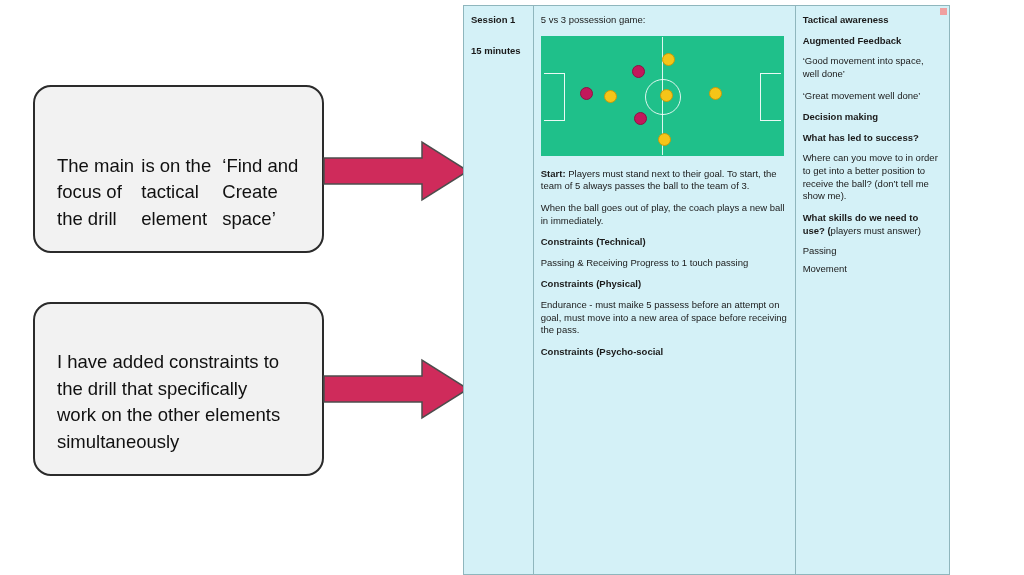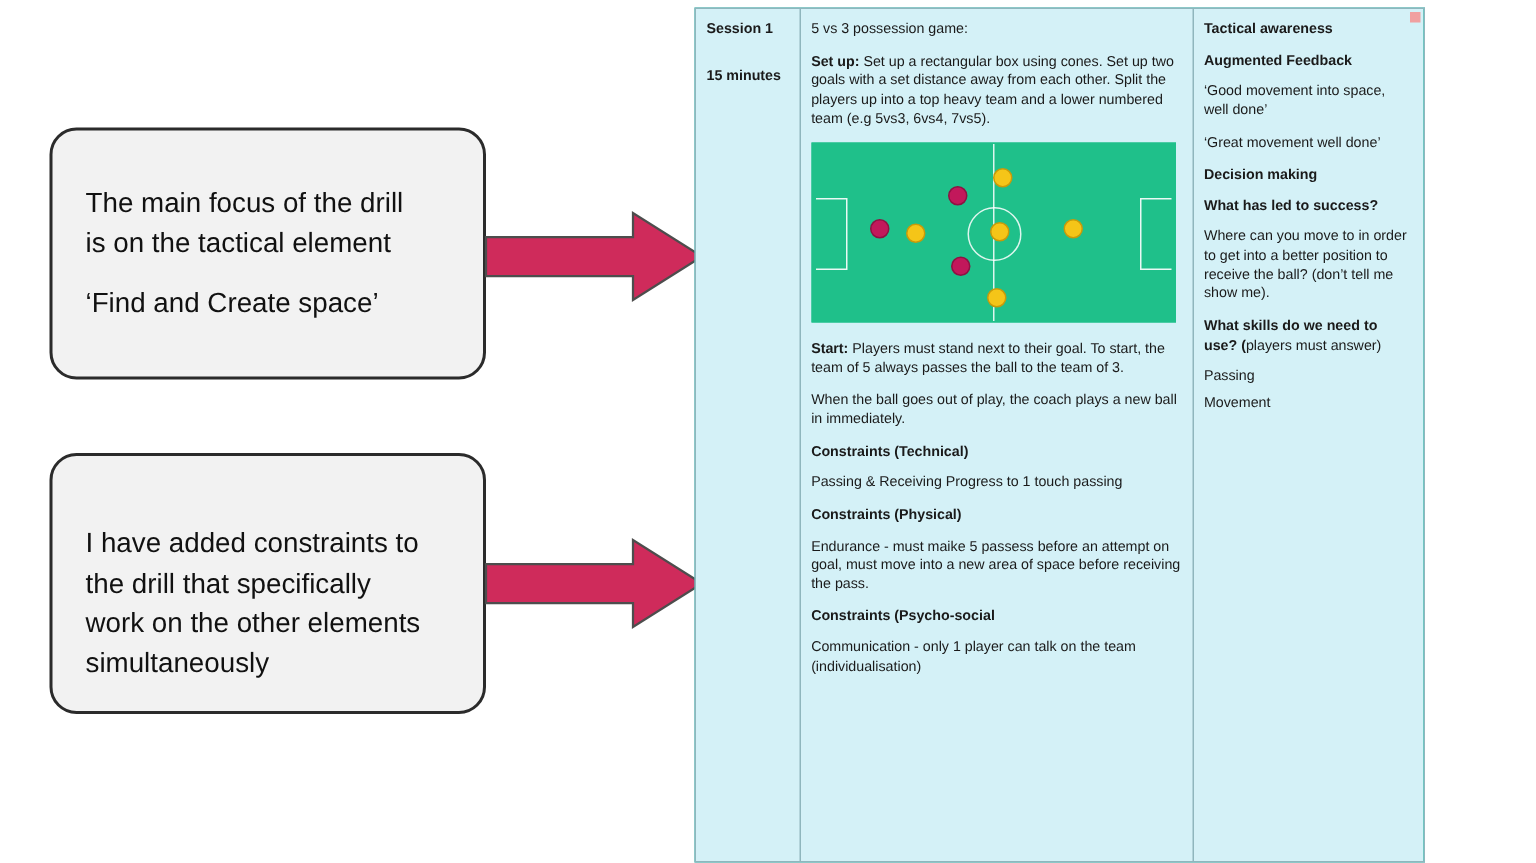--- a/index.html
+++ b/index.html
@@ -26,22 +26,23 @@
     color: #111;
     font-size: 18.5px;
     line-height: 1.45;
   }
   #callout-1 {
     left: 33px;
     top: 85px;
     width: 291px;
     height: 168px;
     display: flex;
-    flex-direction: column;
+    flex-direction: row;
     justify-content: center;
+    align-items: flex-end;
   }
   #callout-1 .line-gap { height: 14px; }
   #callout-2 {
     left: 33px;
     top: 302px;
     width: 291px;
     height: 174px;
     display: flex;
     flex-direction: column;
     justify-content: flex-end;
@@ -197,21 +198,20 @@
 <div id="plan-table">
 
   <div class="col" id="col-session">
     <div class="sess-label">Session 1</div>
     <div class="sess-label">15 minutes</div>
   </div>
 
   <div class="col" id="col-main">
     <p class="p">5 vs 3 possession game:</p>
 
-    <p class="p"><span class="b">Set up:</span><span> Set up a rectangular box using cones. Set up two goals with a set distance away from each other. Split the players up into a top heavy team and a lower numbered team (e.g 5vs3, 6vs4, 7vs5).</span></p>
 
     <div id="pitch">
       <div class="halfway"></div>
       <div class="centre-circle"></div>
       <div class="goal-box left"></div>
       <div class="goal-box right"></div>
       <div id="pitch-players">
           <div class="player red" style="left: 90px; top: 28px;"></div>
           <div class="player yellow" style="left: 120px; top: 16px;"></div>
           <div class="player red" style="left: 38px; top: 50px;"></div>
@@ -227,21 +227,20 @@
 
     <p class="p">When the ball goes out of play, the coach plays a new ball in immediately.</p>
 
     <p class="hd">Constraints (Technical)</p>
     <p class="p">Passing &amp; Receiving Progress to 1 touch passing</p>
 
     <p class="hd">Constraints (Physical)</p>
     <p class="p">Endurance - must maike 5 passess before an attempt on goal, must move into a new area of space before receiving the pass.</p>
 
     <p class="hd">Constraints (Psycho-social</p>
-    <p class="p">Communication -  only 1 player can talk on the team (individualisation)</p>
   </div>
 
   <div class="col" id="col-tactical">
     <div id="tactical-corner"></div>
 
     <p class="hd top">Tactical awareness</p>
 
     <p class="hd">Augmented Feedback</p>
     <p class="p">‘Good movement into space, well done’</p>
     <p class="p">‘Great movement well done’</p>

